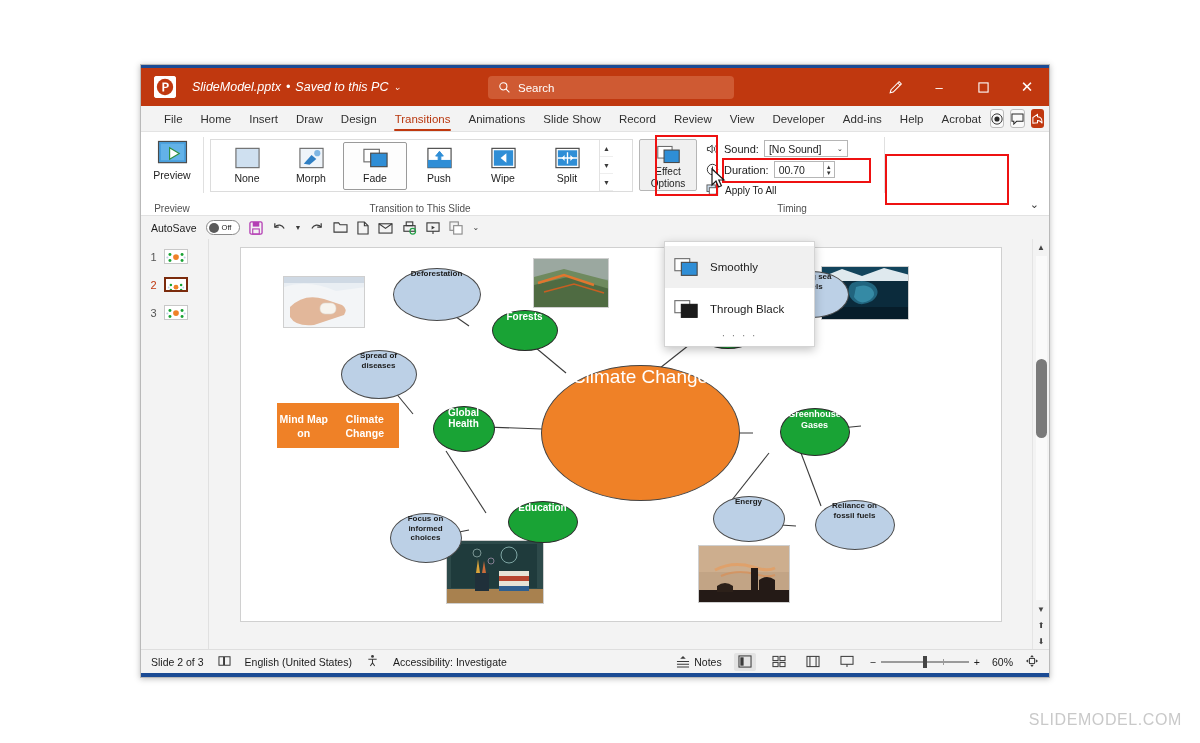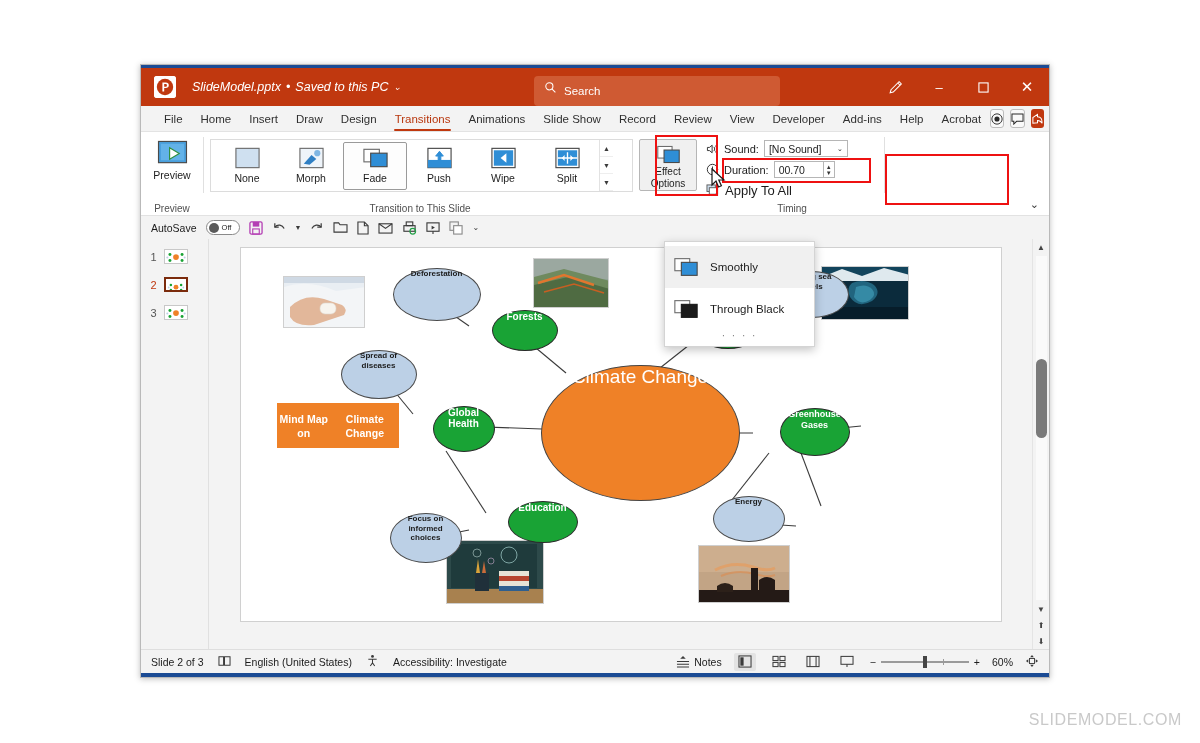--- a/index.html
+++ b/index.html
@@ -31,23 +31,23 @@
     display:flex; align-items:center; justify-content:center;
     position:relative;
   }
   .pp-logo svg{ display:block; }
   .doc-title{
     color:#ffffff; font-size:12.5px; margin-left:16px; white-space:nowrap;
     display:flex; align-items:center; gap:5px;font-style:italic;
   }
   .chev{ font-size:9px; opacity:.95; }
   .searchbox{
-    position:absolute; left:347px; top:8px; width:246px; height:30px;
+    position:absolute; left:347px; top:8px; width:246px; height:23px;
     background:#cf5a33; border-radius:4px; display:flex; align-items:center;
-    color:#ffffff; font-size:11.5px; gap:8px; padding-left:30px;margin-left:46px;
+    color:#ffffff; font-size:11.5px; gap:8px; padding-left:30px;
   }
   .searchbox .sicon{
     position:absolute; left:10px; top:5px; width:13px; height:13px;
   }
   .wincontrols{
     position:absolute; right:0; top:0; height:38px; display:flex; align-items:center;
   }
   .wbtn{
     width:44px; height:38px; display:flex; align-items:center; justify-content:center;
     color:#ffffff; font-size:13px;
@@ -138,21 +138,21 @@
   .sel-box{
     border:1px solid #b6b6b6; background:#fff; height:17px; font-size:10.5px;
     display:flex; align-items:center; padding:0 4px; color:#1c1c1c;
     justify-content:space-between; gap:4px;
   }
   .spin{
     width:11px; height:17px; border:1px solid #b6b6b6; border-left:none; background:#fff;
     display:flex; flex-direction:column; align-items:center; justify-content:center;
     font-size:6px; color:#333; line-height:6px;
   }
-  .apply-all{ display:flex; align-items:center; gap:5px; font-size:13px; color:#1c1c1c; }
+  .apply-all{ display:flex; align-items:center; gap:5px; font-size:10px; color:#1c1c1c; }
 
   
   .grp-advance{ width:150px; padding-left:7px; }
   .adv-title{ font-size:11px; color:#1c1c1c; margin-top:6px; }
   .chkrow{ display:flex; align-items:center; gap:6px; height:21px; font-size:11px; color:#1c1c1c; }
   .chkbox{
     width:11px; height:11px; border:1px solid #757575; background:#fff;
     display:flex; align-items:center; justify-content:center;
     font-size:9px; color:#1c1c1c; line-height:9px;
   }
@@ -711,20 +711,24 @@
           <div class="node blue" style="left:505px; top:23px; width:74px; height:47px; white-space:pre-line;">
             <span>Rising sea
 levels</span>
           </div>
 
 
           <div class="node blue" style="left:443px; top:248px; width:72px; height:46px;">
             <span>Energy</span>
           </div>
 
+          <div class="node blue" style="left:545px; top:252px; width:80px; height:50px; white-space:pre-line;">
+            <span>Reliance on
+fossil fuels</span>
+          </div>
 
           <div class="node blue" style="left:120px; top:265px; width:72px; height:50px; white-space:pre-line;">
             <span>Focus on
 informed
 choices</span>
           </div>
 
           <div class="node green" style="left:222px; top:62px; width:66px; height:41px;">
             <span>Forests</span>
           </div>

